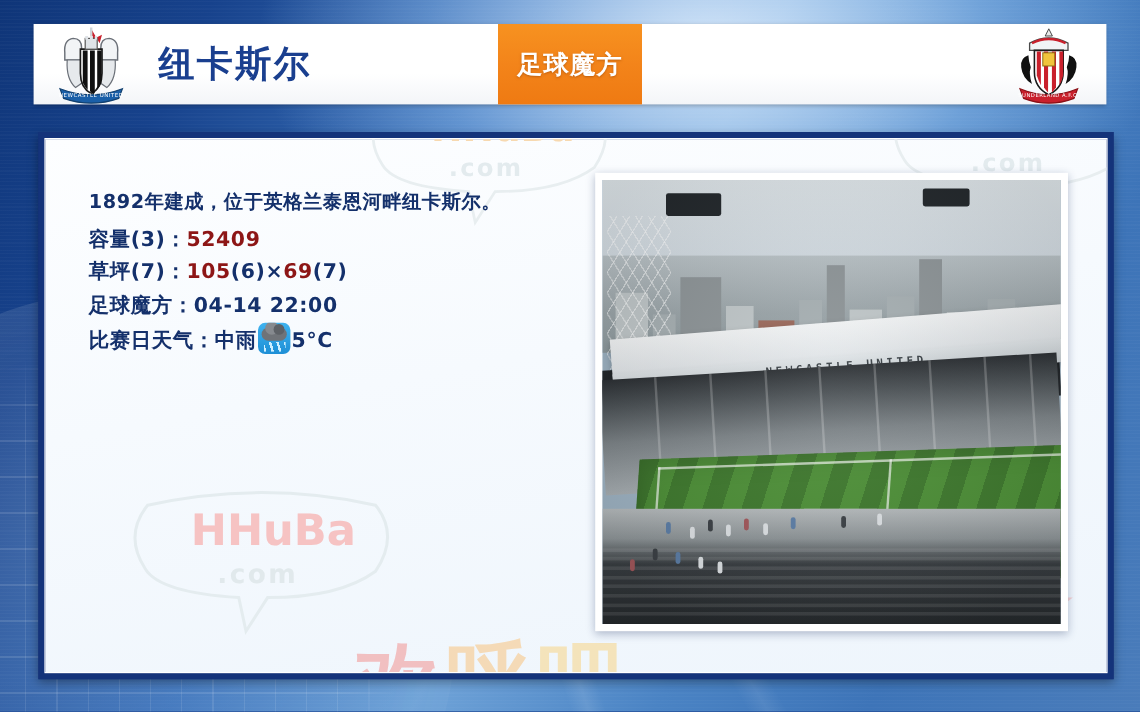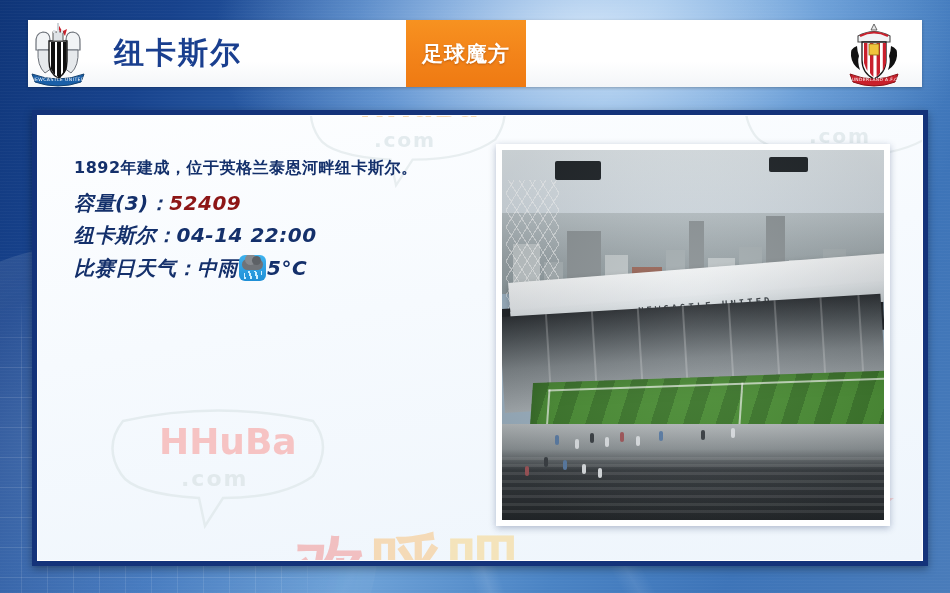--- a/index.html
+++ b/index.html
@@ -30,21 +30,21 @@
   .bg-rays{position:absolute;left:150px;bottom:-40px;width:620px;height:360px;
     background:linear-gradient(72deg, rgba(255,255,255,0) 46%, rgba(255,255,255,.10) 48%, rgba(255,255,255,0) 50%),
                linear-gradient(60deg, rgba(255,255,255,0) 60%, rgba(255,255,255,.08) 62%, rgba(255,255,255,0) 64%);}
 
   
   .header{position:absolute;left:28px;top:20px;width:894px;height:67px;
     background:linear-gradient(180deg,#ffffff 0%,#ffffff 62%,#f3f5f8 100%);
     box-shadow:0 1px 3px rgba(0,0,0,.25);
     display:flex;align-items:center;}
   .side{flex:1 1 0;display:flex;align-items:center;height:100%;}
-  .side.left{justify-content:flex-start;}
+  .side.left{justify-content:flex-start;padding-left:18px;}
   .side.right{justify-content:flex-end;padding-right:18px;}
   .team-name{font-size:30px;font-weight:bold;color:#1a3f8f;letter-spacing:2px;
     font-family:"DejaVu Sans","Liberation Sans",sans-serif;
     text-shadow:0 1px 0 rgba(255,255,255,.9);}
   .side.left .team-name{margin-left:26px;}
   .side.right .team-name{margin-right:26px;}
   .center-logo{width:120px;height:67px;background:linear-gradient(180deg,#f79220 0%,#f3841a 50%,#ef7a12 100%);
     display:flex;align-items:center;justify-content:center;flex:0 0 120px;}
   .center-logo .mark{color:#fff;font-size:21px;font-weight:bold;letter-spacing:1px;
     text-shadow:0 1px 2px rgba(140,60,0,.5);}
@@ -75,21 +75,21 @@
   .wm-cn span:nth-child(3){color:#f6dca0;}
   .wm-tri{position:absolute;right:28px;top:382px;width:0;height:0;
     border-left:26px solid transparent;border-right:26px solid transparent;border-top:20px solid #f6c6c6;opacity:.75;}
 
   
   .info{position:absolute;left:36px;top:40px;width:400px;z-index:5;}
   .stadium-title{font-size:35px;font-weight:bold;color:#10265c;letter-spacing:1px;
     margin:0 0 14px 0;line-height:1.1;white-space:nowrap;}
   .desc{font-size:16px;font-weight:bold;color:#14306b;line-height:1.55;margin:0 0 6px 0;
     letter-spacing:.5px;width:375px;}
-  .row{font-size:20px;font-weight:bold;color:#14306b;line-height:1.62;letter-spacing:.5px;white-space:nowrap;font-style:italic;}
+  .row{font-size:17px;font-weight:bold;color:#14306b;line-height:1.62;letter-spacing:.5px;white-space:nowrap;}
   .val-red{color:#8d1616;}
   .val-navy{color:#14306b;}
   .wx-icon{display:inline-block;width:27px;height:26px;vertical-align:-6px;margin:0 1px;
     border-radius:6px;background:linear-gradient(180deg,#3fb3ef 0%,#1e8fd6 100%);position:relative;overflow:hidden;}
   .wx-icon .cloud{position:absolute;left:3px;top:4px;width:21px;height:11px;background:#6f7378;border-radius:7px;}
   .wx-icon .cloud:before{content:"";position:absolute;left:3px;top:-5px;width:11px;height:11px;background:#868a8f;border-radius:50%;}
   .wx-icon .cloud:after{content:"";position:absolute;left:10px;top:-3px;width:9px;height:9px;background:#5d6166;border-radius:50%;}
   .wx-icon .rain{position:absolute;left:5px;top:16px;width:18px;height:8px;
     background:repeating-linear-gradient(74deg, #cfefff 0 2px, rgba(0,0,0,0) 2px 6px);}
 
@@ -239,23 +239,26 @@
       </div>
       <div class="wm-tri"></div>
 
       <div class="info">
         <div class="desc">1892年建成，位于英格兰泰恩河畔纽卡斯尔。</div>
 
         <div class="row">
           <span>容量(3)：</span><span class="val-red">52409</span>
         </div>
 
-
         <div class="row">
-          <span>纽卡斯尔：</span><span>04-14 22:00</span>
+          <span>草坪(7)：</span><span class="val-red">105</span><span class="val-navy">(6)</span><span class="val-navy">×</span><span class="val-red">69</span><span class="val-navy">(7)</span>
+        </div>
+
+        <div class="row">
+          <span>足球魔方：</span><span>04-14 22:00</span>
         </div>
 
         <div class="row">
           <span>比赛日天气：</span><span>中雨</span><span class="wx-icon"><span class="cloud"></span><span class="rain"></span></span><span>5°C</span>
         </div>
       </div>
 
       <div class="photo-frame">
         <div class="photo">
           <div class="sky"></div>

